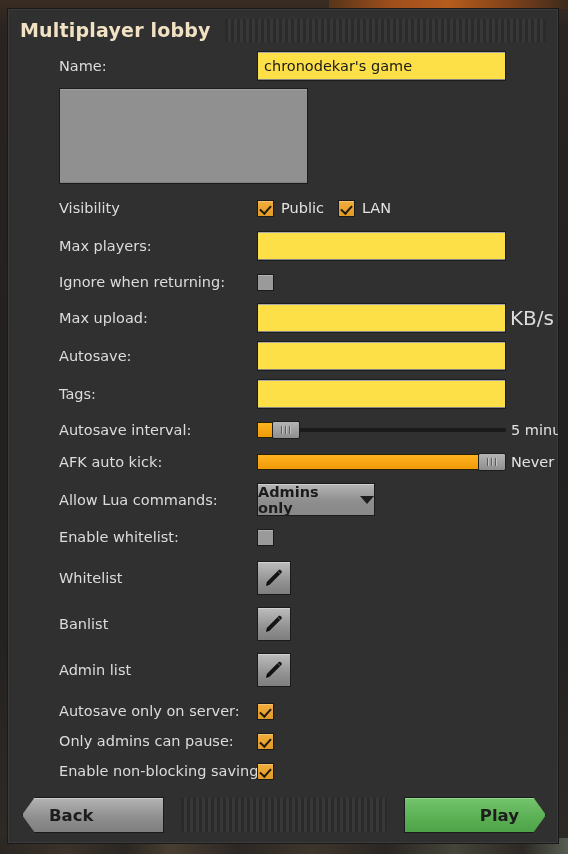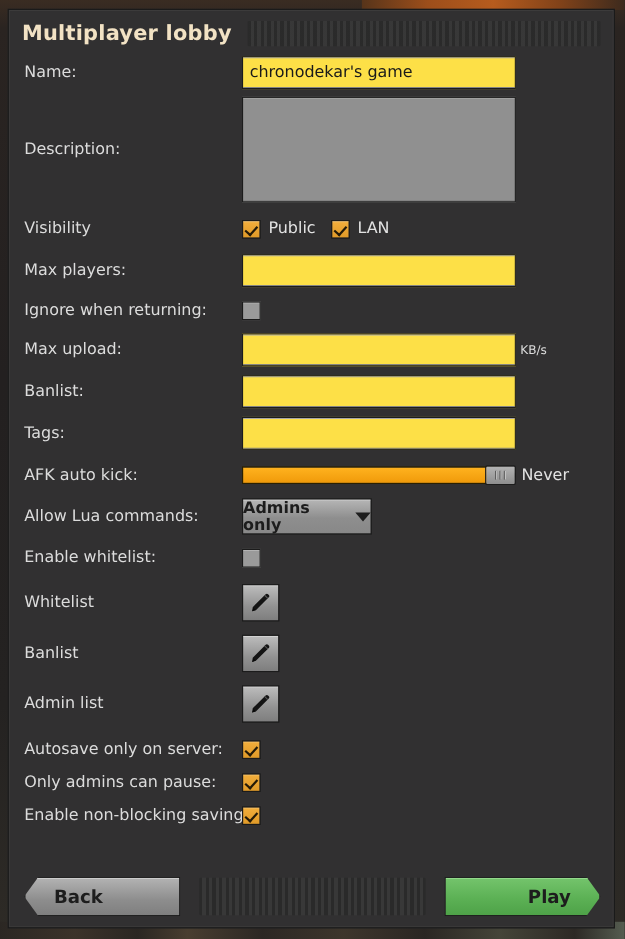--- a/index.html
+++ b/index.html
@@ -76,20 +76,21 @@
         #2a2a2a 0px, #2a2a2a 3px, #383838 3px, #383838 6px);
     border-radius: 1px;
     opacity: .95;
   }
 
   
   .body {
     flex: 1 1 auto;
     padding: 0 12px 0 14px;
     overflow: hidden;
+    margin-left: 37px;
   }
 
   .row {
     display: flex;
     align-items: center;
     min-height: 30px;
   }
   .label {
     width: 198px;
     flex: 0 0 198px;
@@ -115,21 +116,21 @@
     overflow: hidden;
   }
   .textarea {
     width: 249px;
     height: 96px;
     background: #909090;
     border: 1px solid #1c1c1c;
     box-shadow: inset 0 1px 0 #a0a0a0, inset 0 -1px 0 #808080;
   }
   .unit {
-    font-size: 11px;
+    font-size: 20px;
     color: #dcdcdc;
     margin-left: 4px;
     white-space: nowrap;
   }
 
   
   .cb {
     width: 17px; height: 17px;
     border: 1px solid #1b1b1b;
     flex: 0 0 17px;
@@ -303,21 +304,20 @@
     <div class="row">
       <div class="label">Name:</div>
       <div class="field">
         <div class="textbox">chronodekar's game</div>
       </div>
     </div>
 
     <div class="sp6"></div>
 
     <div class="row" style="min-height:98px">
-      <div class="label">Description:</div>
       <div class="field">
         <div class="textbox textarea"></div>
       </div>
     </div>
 
     <div class="sp8"></div>
 
     <div class="row">
       <div class="label">Visibility</div>
       <div class="field">
@@ -352,37 +352,52 @@
       <div class="label">Max upload:</div>
       <div class="field">
         <div class="textbox"></div>
         <div class="unit">KB/s</div>
       </div>
     </div>
 
     <div class="sp8"></div>
 
     <div class="row">
-      <div class="label">Banlist:</div>
+      <div class="label">Autosave:</div>
       <div class="field">
         <div class="textbox"></div>
       </div>
     </div>
 
     <div class="sp8"></div>
 
     <div class="row">
       <div class="label">Tags:</div>
       <div class="field">
         <div class="textbox"></div>
       </div>
     </div>
 
     <div class="sp6"></div>
 
+    <div class="row">
+      <div class="label">Autosave interval:</div>
+      <div class="field">
+        <div class="slider">
+          <div class="slider-track"></div>
+          <div class="slider-fill" id="asi-fill" style="width: 29.47px;"></div>
+          <div class="slider-knob" id="asi-knob" style="left: 15.47px;">
+            <i></i>
+              <i></i>
+              <i></i>
+          </div>
+        </div>
+        <div class="slider-value">5 minutes</div>
+      </div>
+    </div>
 
     <div class="sp2"></div>
 
     <div class="row">
       <div class="label">AFK auto kick:</div>
       <div class="field">
         <div class="slider">
           <div class="slider-track"></div>
           <div class="slider-fill" id="afk-fill" style="width: 235px;"></div>
           <div class="slider-knob" id="afk-knob" style="left: 221px;">

